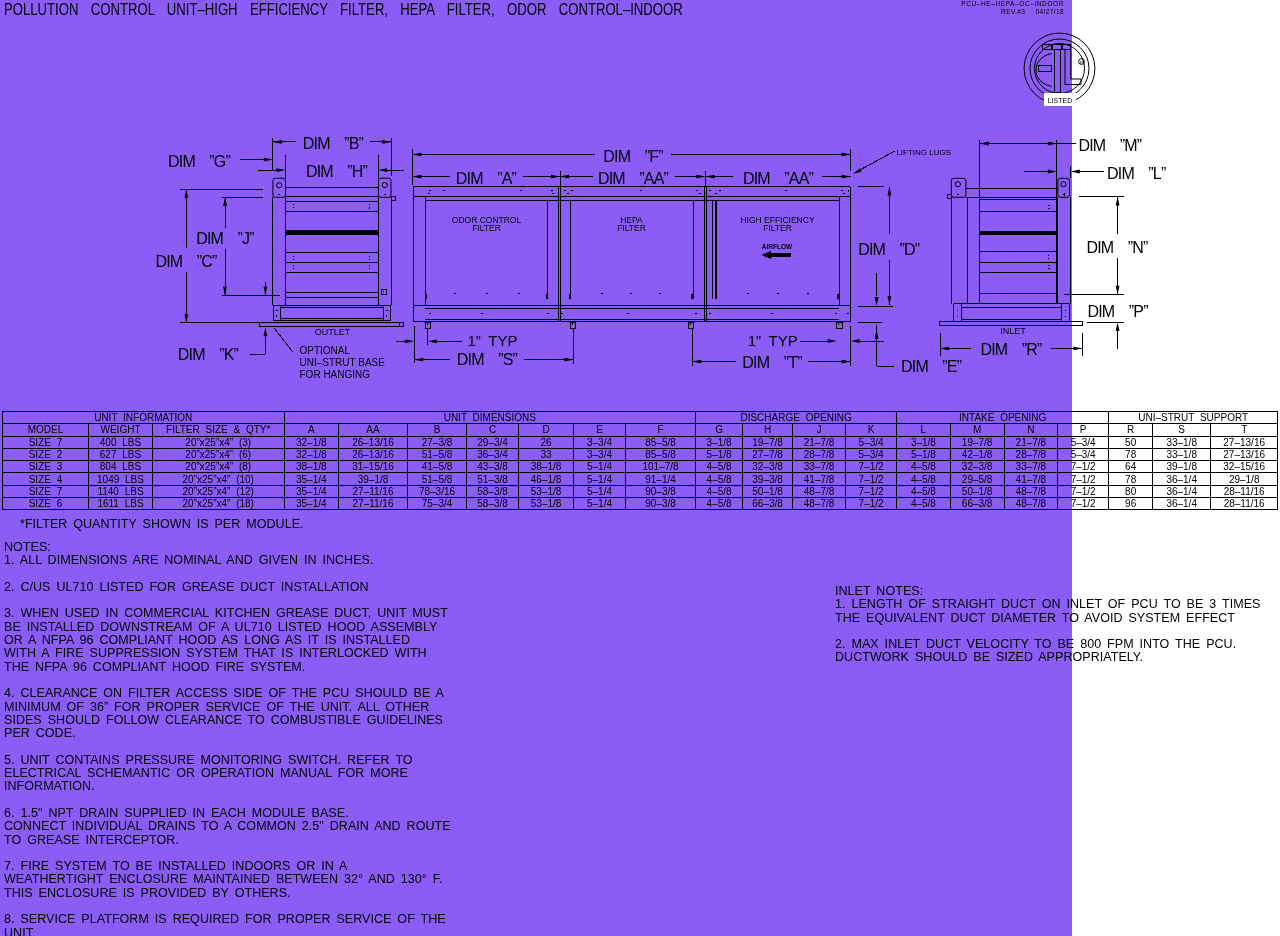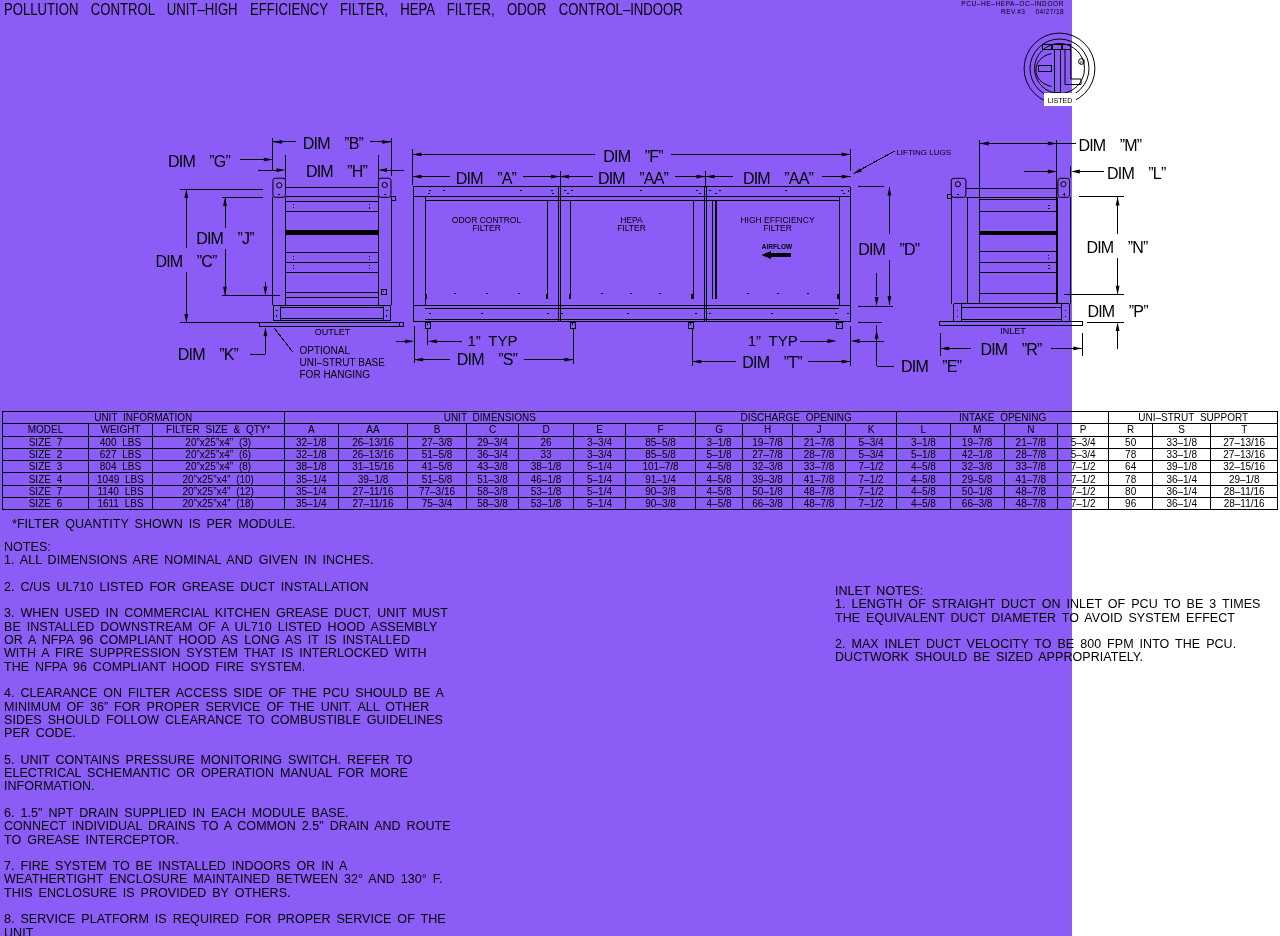--- a/index.html
+++ b/index.html
@@ -3,21 +3,21 @@
 * { margin:0; padding:0; box-sizing:border-box; }
 body { width:1280px; height:936px; background:#fff; font-family:"Liberation Sans", sans-serif; color:#000; overflow:hidden; }
 #page { position:relative; width:1072px; height:936px; background:#8b5cf6; }
 #title { position:absolute; left:4px; top:0px; font-size:16.5px; word-spacing:10.9px; white-space:nowrap; transform:scaleX(0.796); transform-origin:left top; }
 #rev { position:absolute; right:8px; top:0px; font-size:6.5px; line-height:7.6px; text-align:right; letter-spacing:0.6px; }
 #rev .r2 { letter-spacing:0.4px; word-spacing:8px; }
 svg { position:absolute; left:0; top:0; }
 table { position:absolute; left:2px; top:411px; border-collapse:collapse; table-layout:fixed; width:1275px; }
 td { border:1px solid #000; font-size:10px; text-align:center; height:12.3px; padding:0; line-height:11px; white-space:nowrap; overflow:hidden; word-spacing:3px; }
 .note { position:absolute; font-size:12.5px; line-height:13.3px; white-space:pre; letter-spacing:0.05px; word-spacing:2.4px; }
-#fq { position:absolute; left:12px; top:517px; font-size:12.5px; letter-spacing:0.05px; word-spacing:2.4px; }
+#fq { position:absolute; left:20px; top:517px; font-size:12.5px; letter-spacing:0.05px; word-spacing:2.4px; }
 </style></head>
 <body>
 <div id="page">
 <div id="title">POLLUTION CONTROL UNIT–HIGH EFFICIENCY FILTER, HEPA FILTER, ODOR CONTROL–INDOOR</div>
 <div id="rev">PCU–HE–HEPA–OC–INDOOR<br><span class="r2">REV.#3 04/27/18</span></div>
 <svg width="1280" height="410" viewBox="0 0 1280 410" shape-rendering="crispEdges">
 <rect x="272.9" y="178.2" width="12.6" height="19.1" rx="2.5" shape-rendering="geometricPrecision" fill="none" stroke="#000" stroke-width="1"></rect>
 <rect x="378.4" y="178.2" width="12.6" height="19.1" rx="2.5" shape-rendering="geometricPrecision" fill="none" stroke="#000" stroke-width="1"></rect>
 <circle cx="279.2" cy="185.3" r="2.6" fill="none" stroke="#000" stroke-width="1" shape-rendering="geometricPrecision"></circle>
 <circle cx="384.7" cy="185.0" r="2.6" fill="none" stroke="#000" stroke-width="1" shape-rendering="geometricPrecision"></circle>
@@ -492,21 +492,21 @@
           <td>78</td>
           <td>36–1/4</td>
           <td>29–1/8</td>
         </tr>
 <tr>
           <td>SIZE 7</td>
           <td>1140 LBS</td>
           <td>20”x25”x4” (12)</td>
           <td>35–1/4</td>
           <td>27–11/16</td>
-          <td>77–3/16</td>
+          <td>78–3/16</td>
           <td>58–3/8</td>
           <td>53–1/8</td>
           <td>5–1/4</td>
           <td>90–3/8</td>
           <td>4–5/8</td>
           <td>50–1/8</td>
           <td>48–7/8</td>
           <td>7–1/2</td>
           <td>4–5/8</td>
           <td>50–1/8</td>

